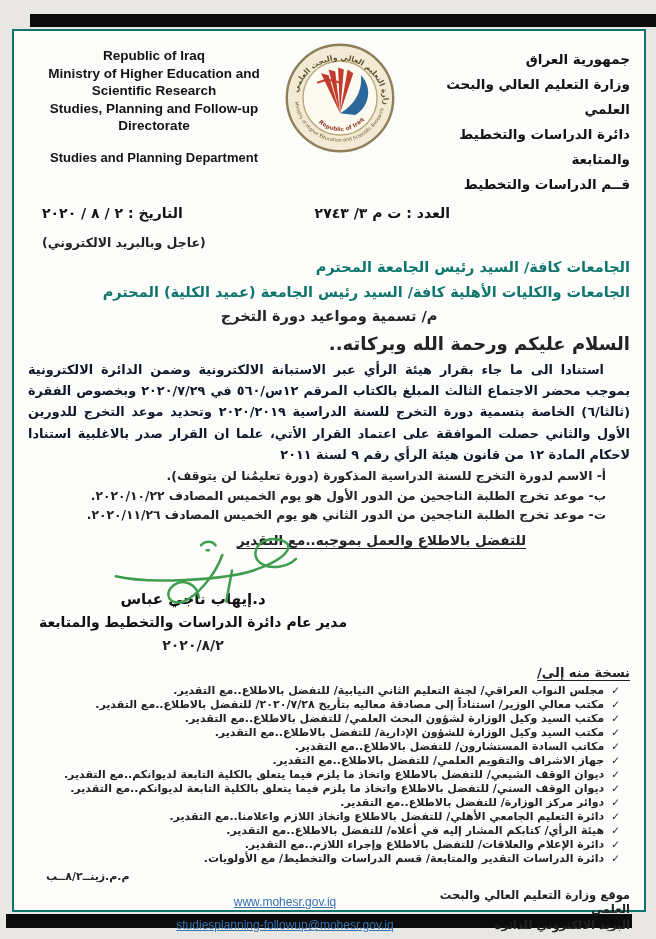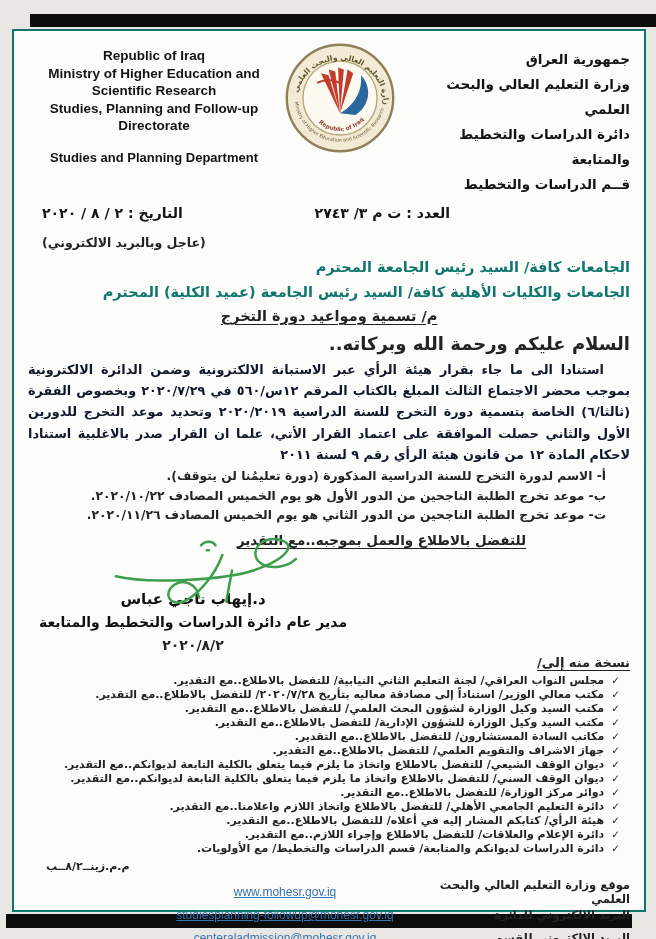--- a/index.html
+++ b/index.html
@@ -25,37 +25,37 @@
     line-height:1.85;padding-top:8px;color:#141414;}
   
   .ref{direction:rtl;display:flex;justify-content:space-between;width:408px;
     font-weight:bold;font-size:14px;margin:8px auto 5px 14px;color:#141414;}
   .sep{height:3px;background:#7e98a9;margin:2px -14px 0 -14px;}
   .sep2{height:3px;background:#6f94ad;margin:2px -14px 0 -14px;}
   .urgent{direction:rtl;width:408px;margin-left:14px;margin-right:auto;text-align:left;
     font-weight:bold;font-size:12.5px;margin-top:7px;}
   .addr{direction:rtl;text-align:right;font-weight:bold;font-size:14.5px;margin-top:9px;color:#0f766e;}
   .subject{direction:rtl;text-align:center;font-weight:bold;font-size:14.5px;margin-top:8px;}
-  .subject span{text-decoration:underline;text-underline-offset:3px;text-align:center;}
+  .subject span{text-underline-offset:3px;text-align:center;}
   .greet{direction:rtl;text-align:right;font-weight:bold;font-size:18px;margin-top:9px;}
   .para{direction:rtl;text-align:justify;font-size:12.8px;font-weight:600;line-height:1.66;
     margin-top:5px;text-indent:26px;color:#0f172a;}
   .abc{direction:rtl;font-size:12.3px;font-weight:600;line-height:1.6;padding-right:24px;margin-top:2px;}
   .abc .b{font-weight:800;}
   .closing{direction:rtl;text-align:center;font-weight:bold;font-size:13.5px;margin-top:6px;
     padding-left:105px;}
   .closing span{text-decoration:underline;text-underline-offset:3px;}
   
   .sig-area{position:relative;width:330px;direction:rtl;text-align:center;margin-top:0;height:128px;}
   .sig-svg{position:absolute;top:-24px;right:28px;}
   .sig-name{font-weight:bold;font-size:15px;padding-top:42px;color:#101010;}
   .sig-title{font-weight:bold;font-size:14px;margin-top:6px;color:#101010;}
   .sig-date{font-weight:bold;font-size:14px;margin-top:7px;}
   
-  .copies-h{direction:rtl;text-align:right;font-weight:bold;font-size:13px;margin-top:2px;}
+  .copies-h{direction:rtl;text-align:right;font-weight:bold;font-size:13px;margin-top:12px;}
   .copies-h span{text-decoration:underline;text-underline-offset:3px;}
   .copies{direction:rtl;font-size:11px;font-weight:600;line-height:1.27;padding-right:10px;margin-top:4px;}
   .c-row{display:flex;gap:7px;white-space:nowrap;}
   .chk{flex:0 0 auto;font-size:10.5px;}
   .note{direction:rtl;font-size:11px;font-weight:bold;width:fit-content;margin:4px 0 1px 0;
     align-self:flex-start;padding-left:18px;}
   
   .footer{padding:5px 0 2px 0;}
   .f-row{display:flex;align-items:center;height:23px;}
   .f-link{flex:1;text-align:center;padding-left:130px;font-size:12px;}
@@ -223,21 +223,21 @@
         <span>هيئة الرأي/ كتابكم المشار إليه في أعلاه/ للتفضل بالاطلاع..مع التقدير.</span>
       </div>
 
       <div class="c-row">
         <span class="chk">✓</span>
         <span>دائرة الإعلام والعلاقات/ للتفضل بالاطلاع وإجراء اللازم..مع التقدير.</span>
       </div>
 
       <div class="c-row">
         <span class="chk">✓</span>
-        <span>دائرة الدراسات لديوانكم والمتابعة/ قسم الدراسات والتخطيط/ مع الأولويات.</span>
+        <span>دائرة الدراسات التقدير والمتابعة/ قسم الدراسات والتخطيط/ مع الأولويات.</span>
       </div>
     </div>
 
   <div class="note" dir="rtl">م.م.زينــ٨/٢ــب</div>
 
   <div class="sep2"></div>
 
   <div class="footer">
 
       <div class="f-row">

